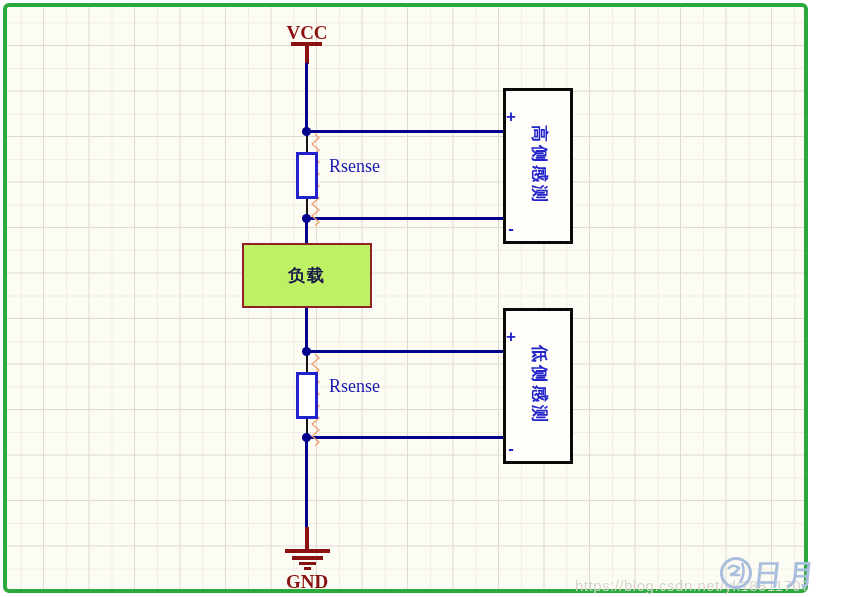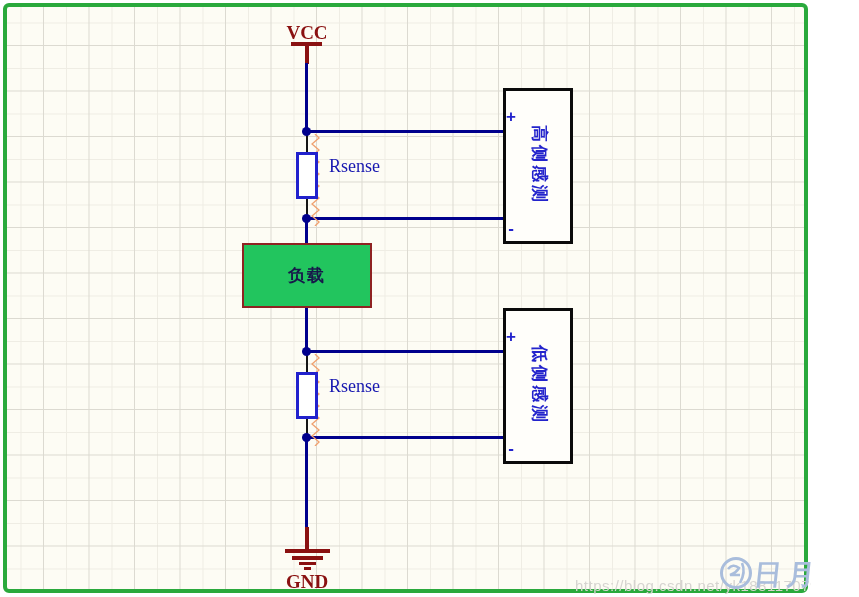--- a/index.html
+++ b/index.html
@@ -45,21 +45,21 @@
     position:absolute;white-space:nowrap;
     transform:translate(-50%,-50%) rotate(90deg);
     color:#2323cc;font-size:17px;font-weight:700;letter-spacing:3px;
   }
   .term{
     position:absolute;width:14px;text-align:center;
     color:#2323cc;font-size:17px;font-weight:700;line-height:14px;
   }
   .load-box{
     position:absolute;left:242px;top:243px;width:126px;height:61px;
-    background:#22c55e;border:2px solid #8f2222;
+    background:#bef264;border:2px solid #8f2222;
     display:flex;align-items:center;justify-content:center;
     color:#17174a;font-size:17px;font-weight:700;letter-spacing:2px;
   }
   .squiggle{position:absolute;}
   .wm-url{
     position:absolute;left:575px;top:577px;
     color:#d6d4d0;font-size:15px;letter-spacing:.5px;
   }
   .wm-logo-text{
     position:absolute;left:754px;top:556px;white-space:nowrap;

